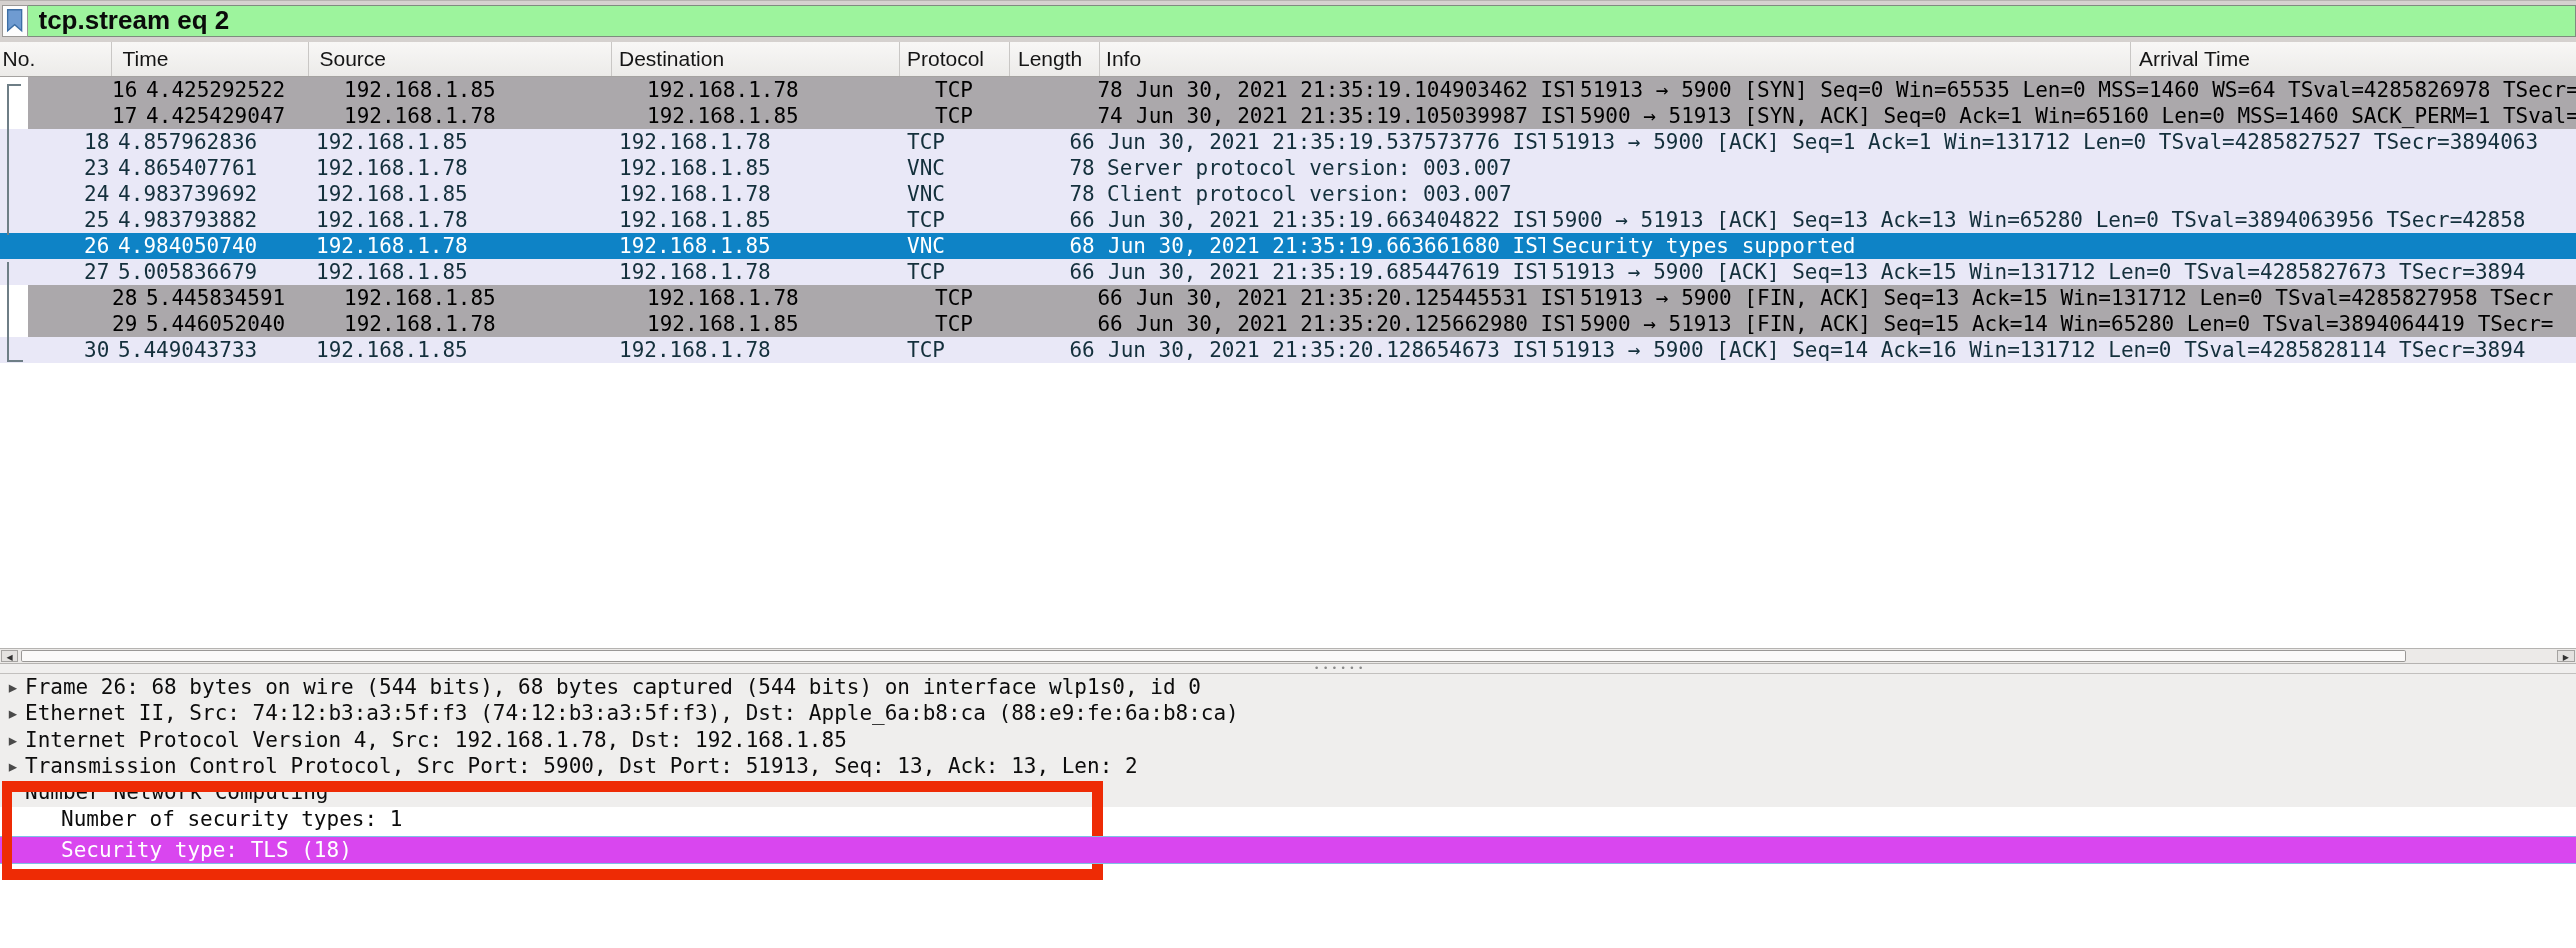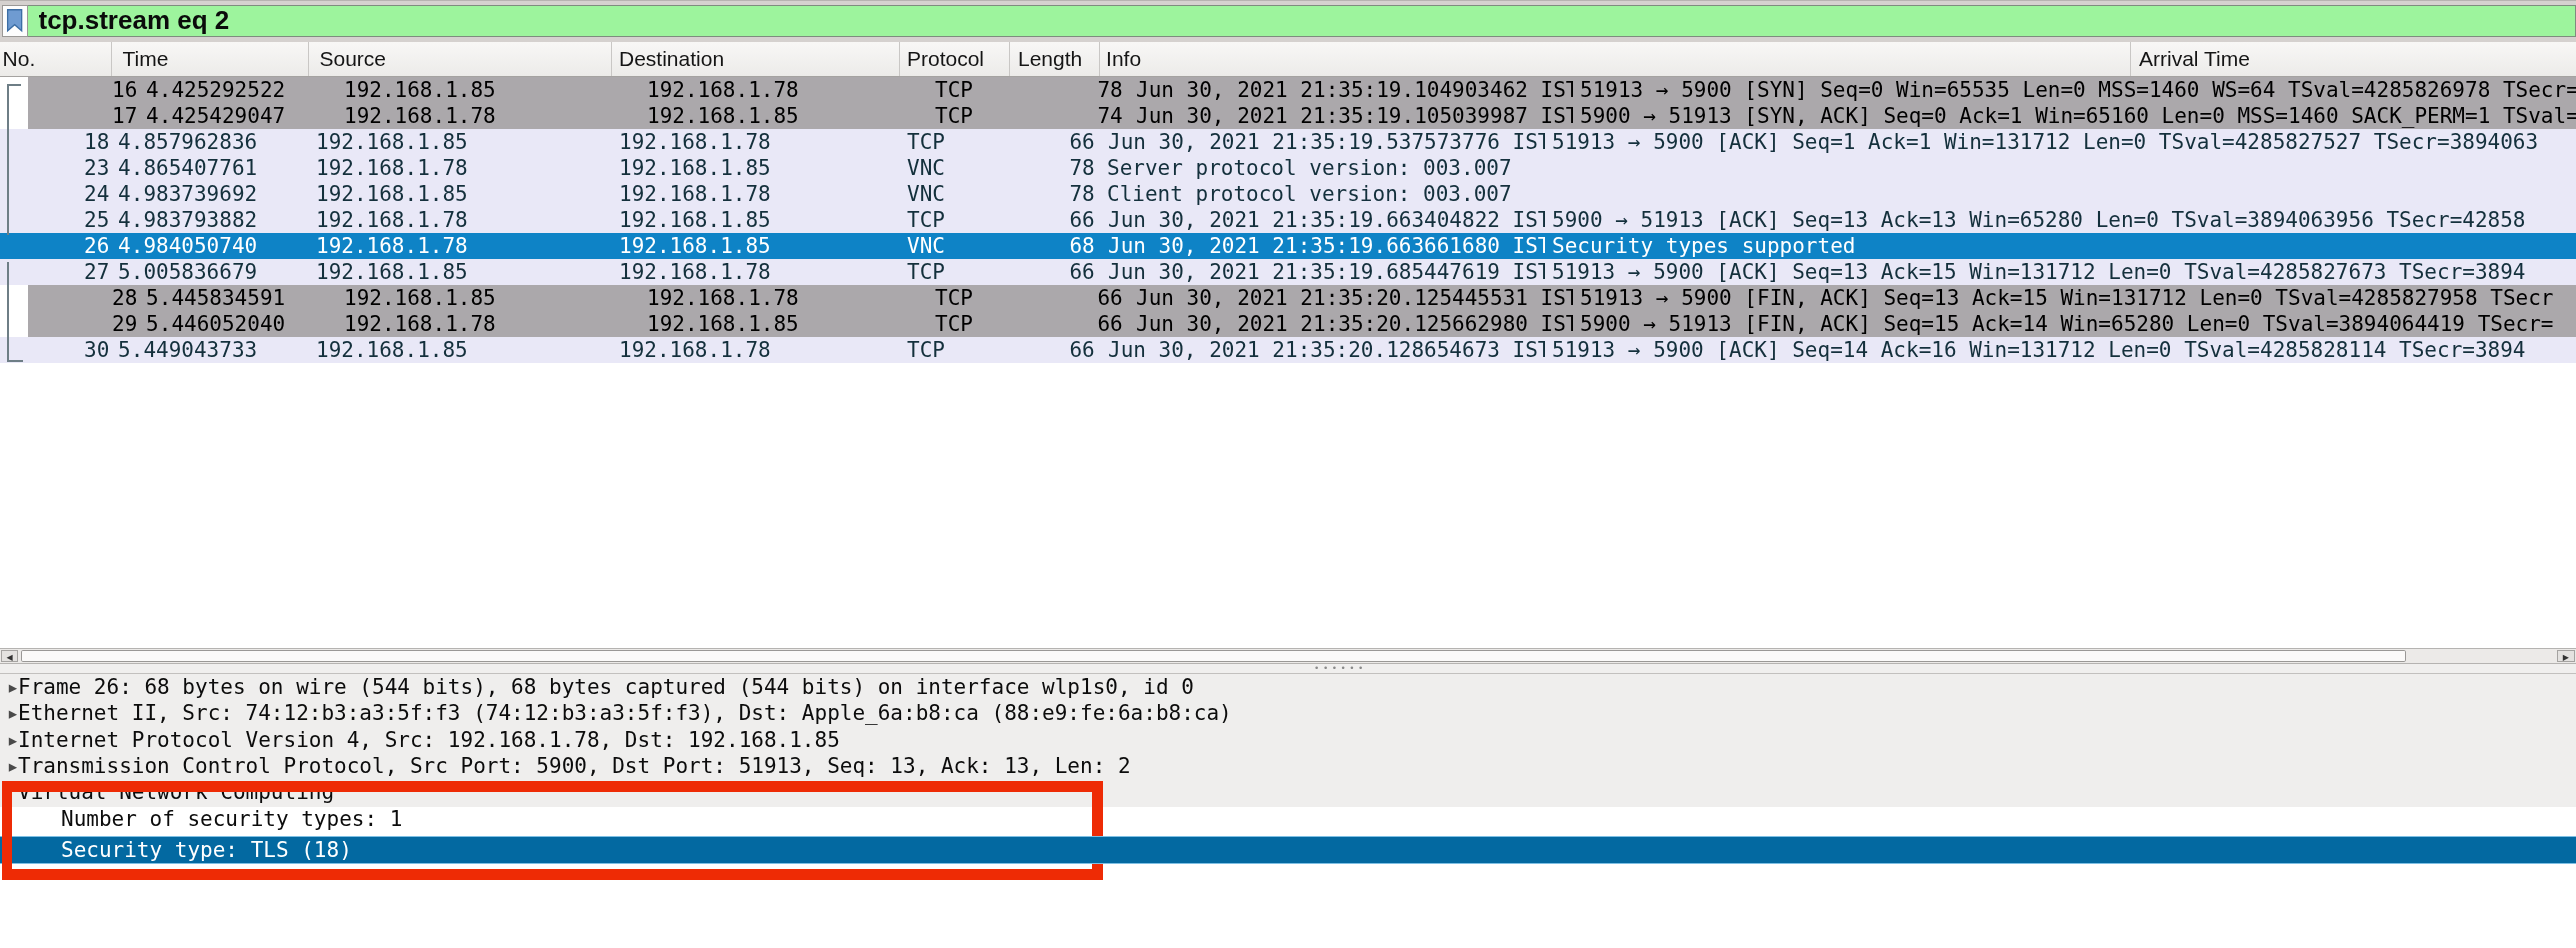--- a/index.html
+++ b/index.html
@@ -58,23 +58,23 @@
               align-items:center; justify-content:center; }
   #splitter-dots { letter-spacing:3.5px; color:#8a8a8a; font-size:8.8px; line-height:8.8px; padding-left:105px; }
 
   
   #details { left:0; top:673px; width:2576px; height:276px; background:#ffffff; border-top:0.9px solid #c2c0be; }
   #details-gray { position:absolute; left:0; top:0; width:2576px; height:133px; background:#efeeed; }
   .drow { position:absolute; left:0; width:2576px; height:26px; font-size:21px; line-height:26px;
           white-space:nowrap; overflow:hidden; color:#0c0c0c; }
   .drow .expander { position:absolute; left:8.8px; top:0; width:19.3px; color:#4a4a4a; font-size:16.7px;
                     font-family:"DejaVu Sans",sans-serif; }
-  .drow .dtext { position:absolute; left:18px; top:0; }
+  .drow .dtext { position:absolute; left:25px; top:0; }
   .drow.child .dtext { left:61px; }
-  .drow.selected { background:#0369a1; color:#ffffff; z-index:5;
+  .drow.selected { background:#d946ef; color:#ffffff; z-index:5;
                    border-top:0.9px solid #7fc0e4; border-bottom:0.9px solid #7fc0e4; }
 
   
   .redbar { background:#ee2b05; }
   #red-top    { left:1.8px;  top:781px; width:1101px; height:10.5px; z-index:6; }
   #red-bottom { left:1.8px;  top:869px; width:1101px; height:10.5px; z-index:6; }
   #red-left   { left:1.8px;  top:781px; width:10.5px;  height:98px; z-index:6; }
   #red-right  { left:1092px; top:781px; width:10.5px; height:98px; z-index:2; }
 </style>
 </head>
@@ -237,21 +237,21 @@
     </div>
     <div class="drow" style="top: 53px;">
       <span class="expander">▸</span>
       <span class="dtext">Internet Protocol Version 4, Src: 192.168.1.78, Dst: 192.168.1.85</span>
     </div>
     <div class="drow" style="top: 79px;">
       <span class="expander">▸</span>
       <span class="dtext">Transmission Control Protocol, Src Port: 5900, Dst Port: 51913, Seq: 13, Ack: 13, Len: 2</span>
     </div>
     <div class="drow" style="top: 105px;">
-      <span class="dtext">Virtual Network Computing</span>
+      <span class="dtext">Number Network Computing</span>
     </div>
     <div class="drow child" style="top: 132px;">
       <span class="dtext">Number of security types: 1</span>
     </div>
     <div class="drow child selected" style="top: 162px; height: 28px;">
       <span class="dtext">Security type: TLS (18)</span>
     </div>
   </div>
 
 <div class="abs redbar" id="red-top"></div>

